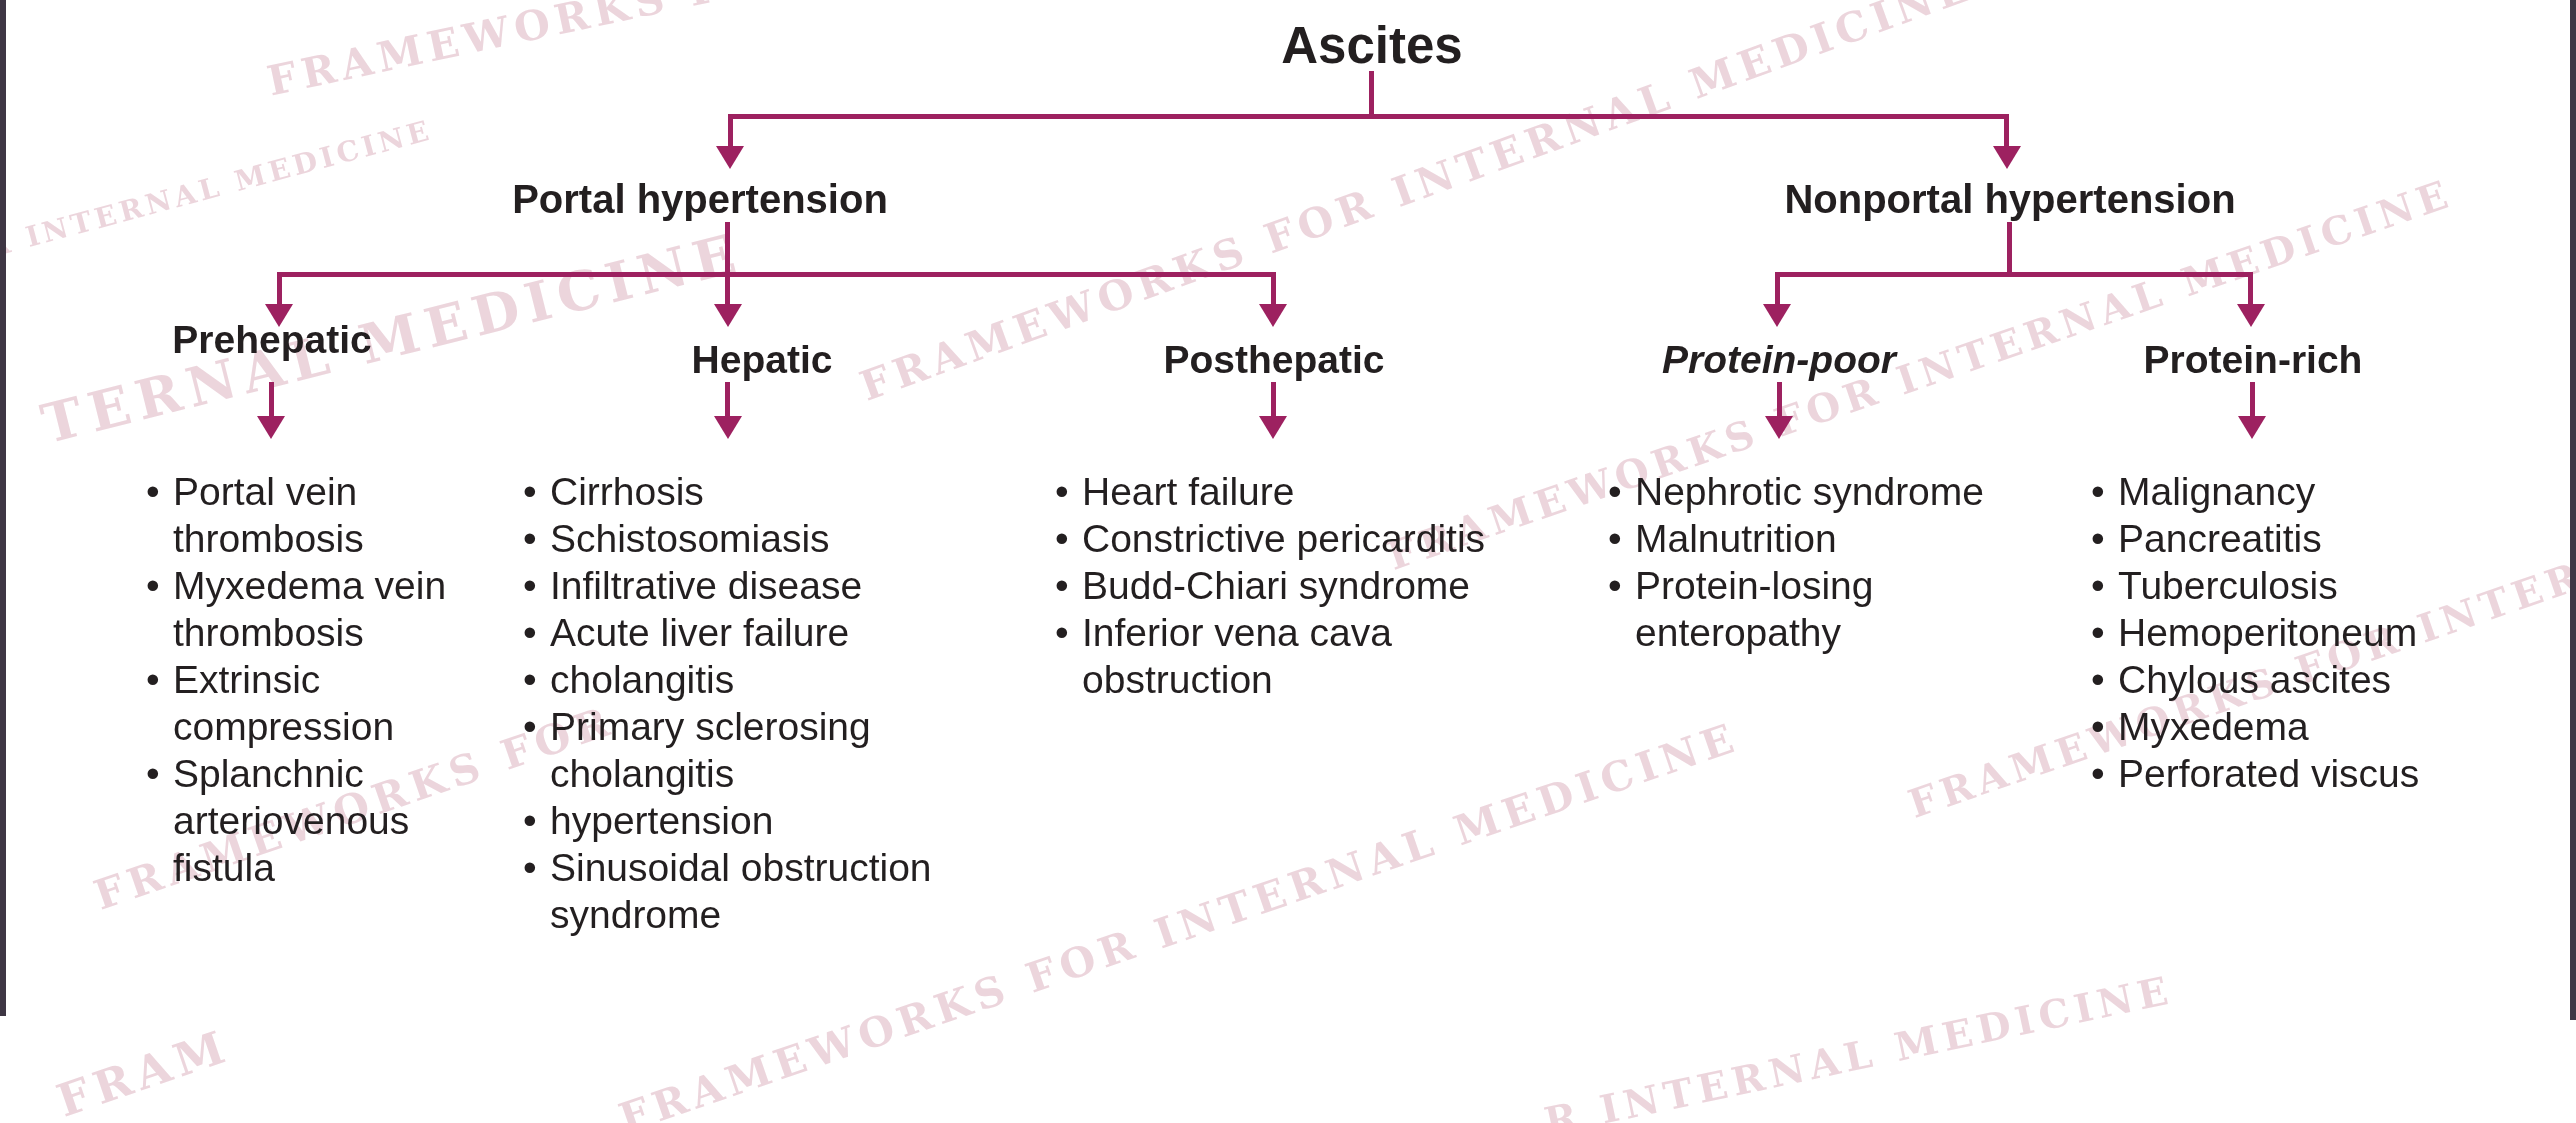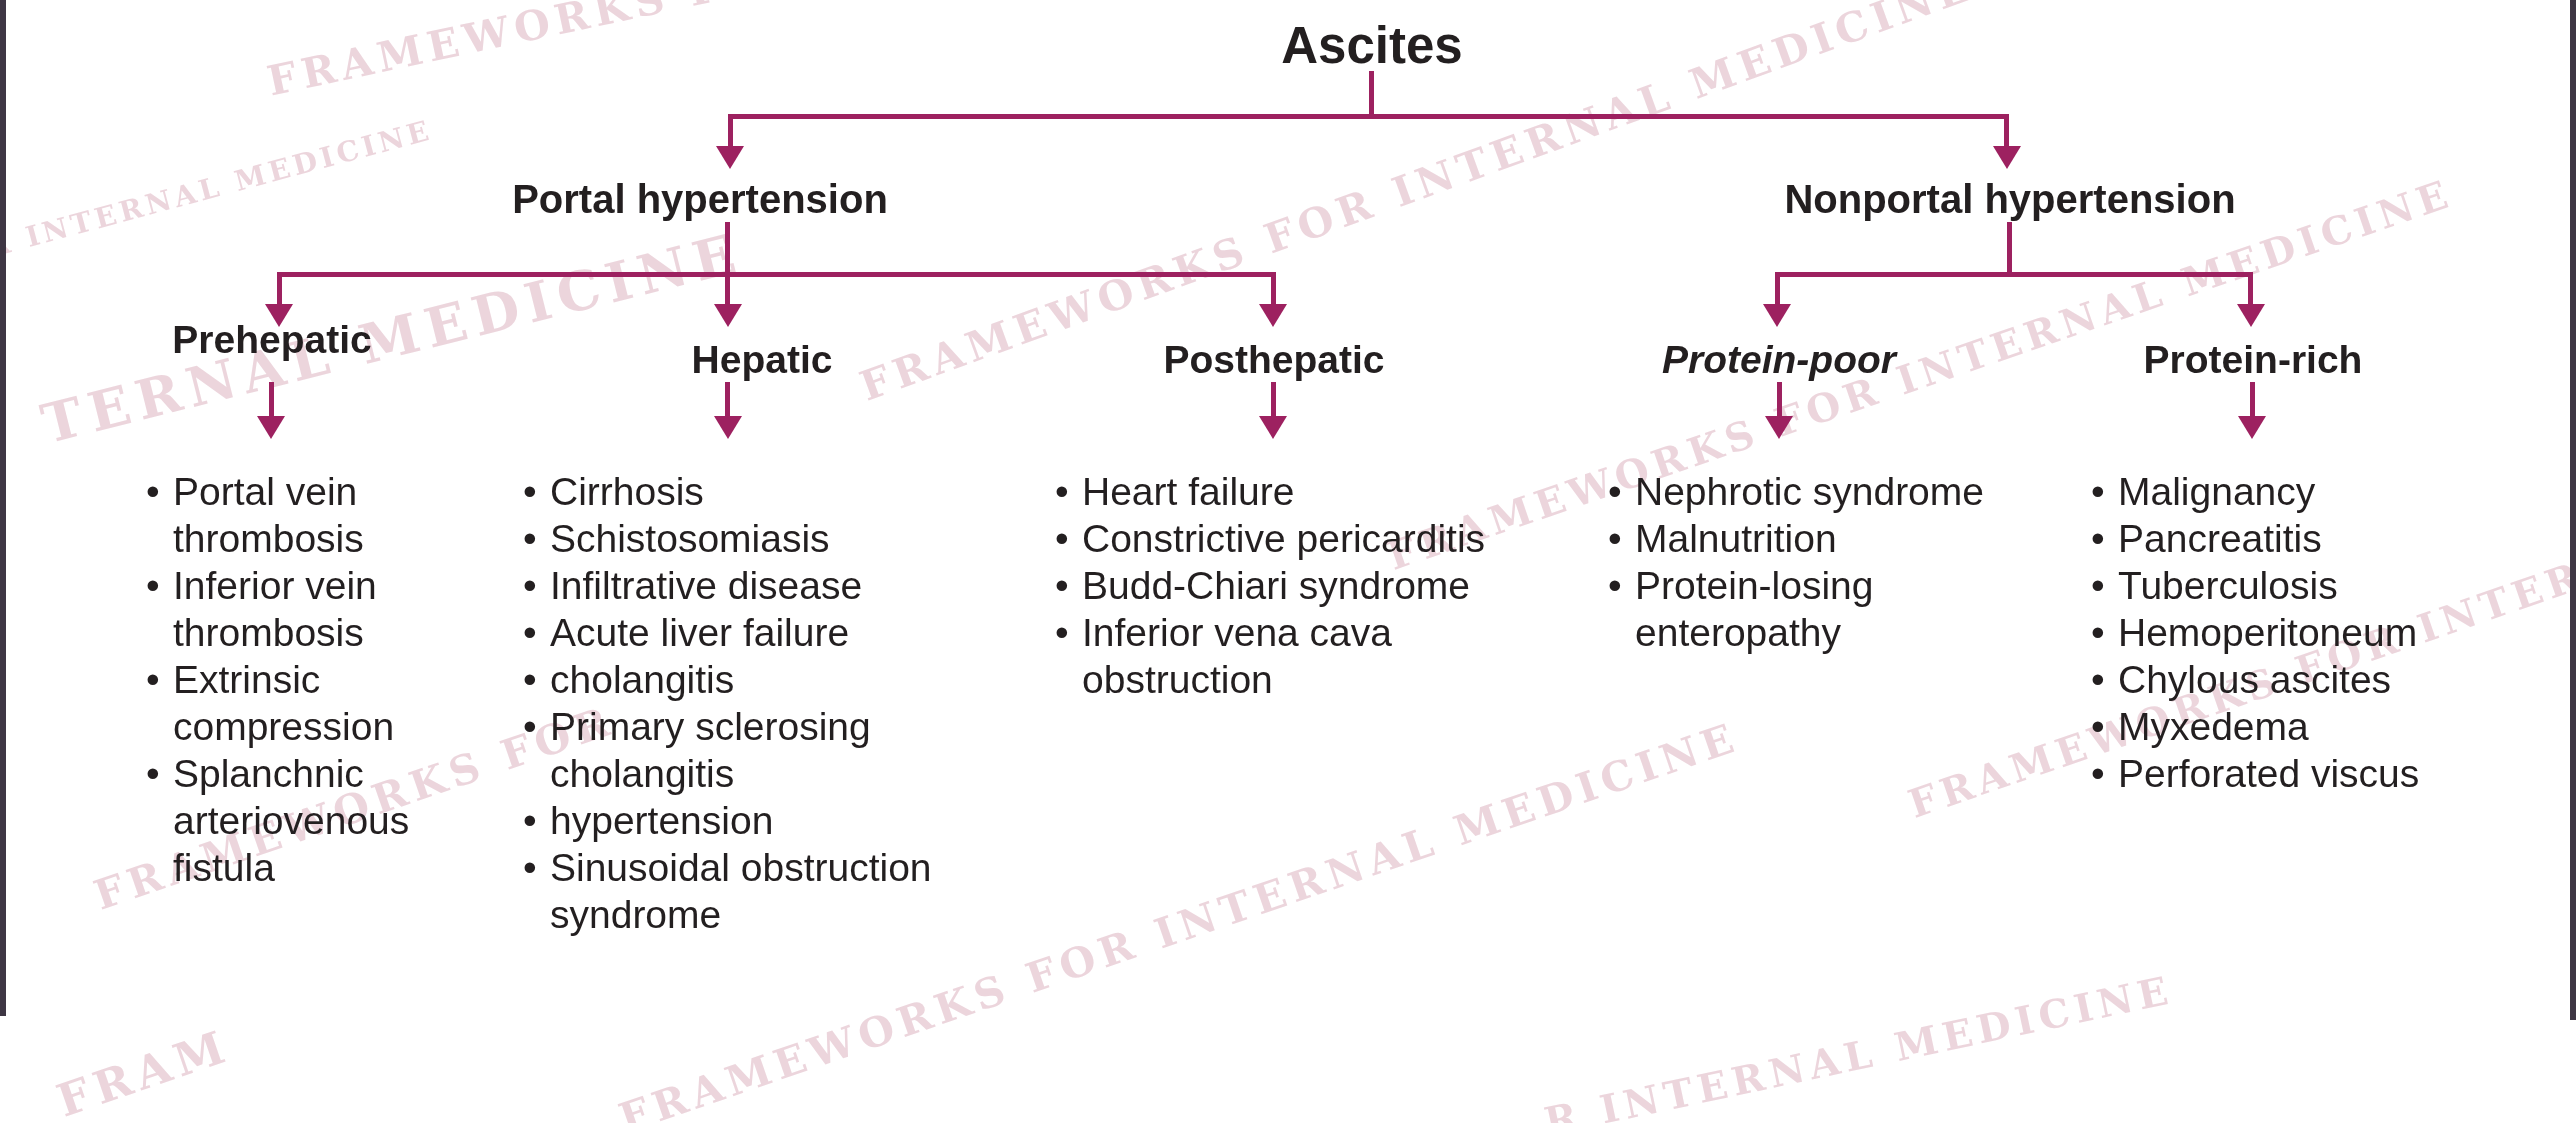--- a/index.html
+++ b/index.html
@@ -110,21 +110,21 @@
   <div class="ahead" style="left:2238px; top:416px;"></div>
 
   <div class="col" style="left:146px;">
     <div class="item">
       <span class="bullet">•</span>
       <span class="ln">Portal vein</span>
       <span class="ln">thrombosis</span>
     </div>
     <div class="item">
       <span class="bullet">•</span>
-      <span class="ln">Inferior vein</span>
+      <span class="ln">Myxedema vein</span>
       <span class="ln">thrombosis</span>
     </div>
     <div class="item">
       <span class="bullet">•</span>
       <span class="ln">Extrinsic</span>
       <span class="ln">compression</span>
     </div>
     <div class="item">
       <span class="bullet">•</span>
       <span class="ln">Splanchnic</span>

